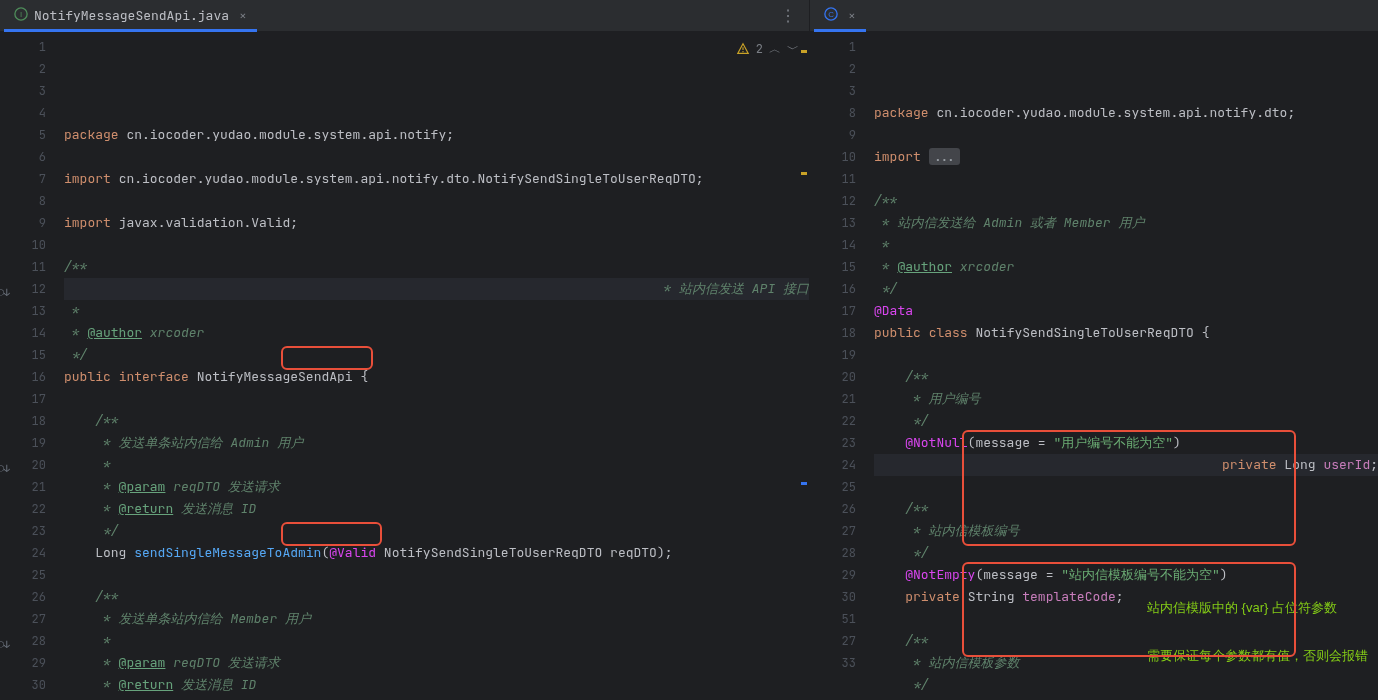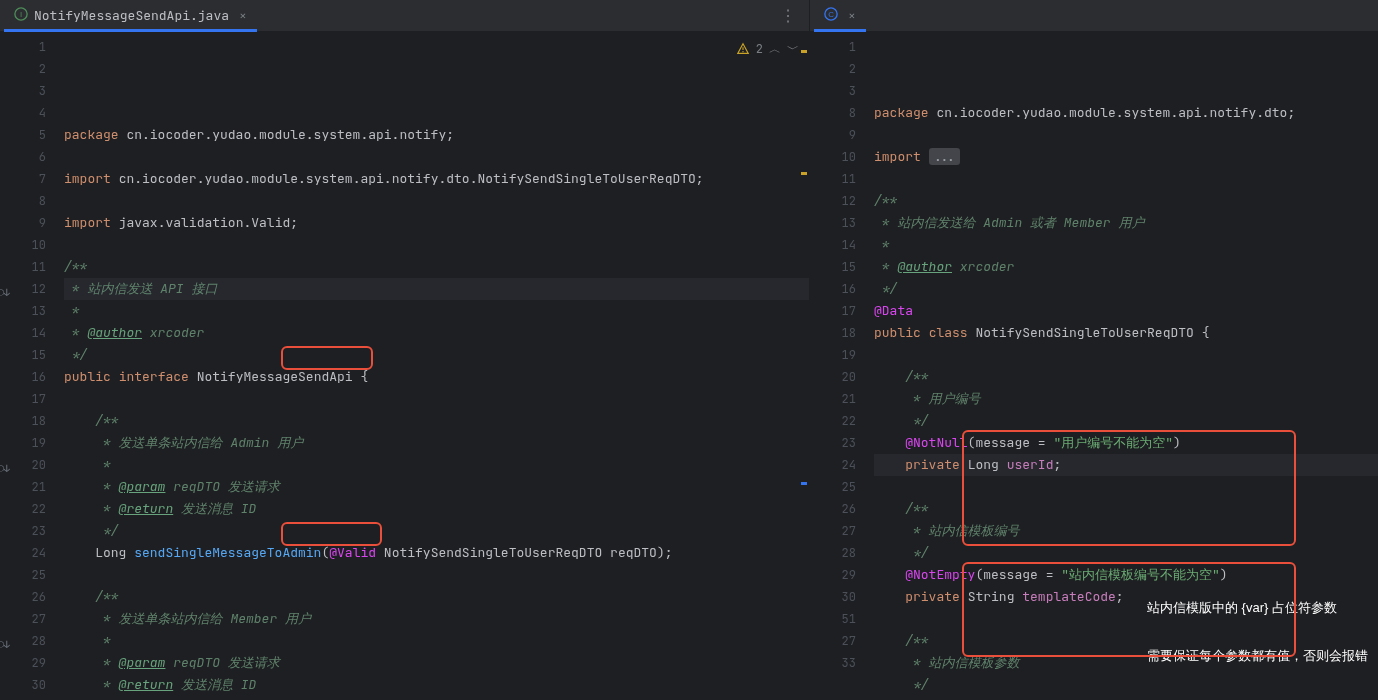--- a/index.html
+++ b/index.html
@@ -12,33 +12,33 @@
 .tab.active::after { content:""; position:absolute; bottom:-1px; left:0; right:0; height:3px; background:#3574f0; }
 .tab svg { width:14px; height:14px; }
 .close-x { color:#7a7e85; font-size:13px; margin-left:4px; }
 .tabbar .more { margin-left:auto; color:#7a7e85; padding:0 8px; font-size:16px; letter-spacing:1px; }
 .editor { flex:1; display:flex; overflow:hidden; position:relative; background:#1e1f22; }
 .gutter { width:56px; background:#1e1f22; color:#4b5059; text-align:right; padding:4px 10px 0 0; font-size:12px; line-height:22px; user-select:none; }
 .gutter .ln { height:22px; position:relative; }
 .gutter .mark { position:absolute; left:-2px; top:4px; font-size:10px; }
 .code { flex:1; padding:4px 0 0 8px; line-height:22px; font-size:13px; white-space:pre; position:relative; }
 .line { height:22px; }
-.hl-line { background:#26282e; }
+.hl-line { background:#26282e;text-align:right; }
 .kw { color:#cf8e6d;margin-top:40px; }
 .type { color:#bcbec4; }
 .str { color:#6aab73; }
 .doc { color:#5f826b; font-style:italic; }
-.doctag { color:#67a37c; font-style:italic; text-decoration:underline; }
+.doctag { color:#67a37c; text-decoration:underline; }
 .ann { color:#d946ef; }
 .fn { color:#56a8f5; }
 .param { color:#bcbec4; }
 .field { color:#c77dbb; }
 .pkg { color:#bcbec4; }
 .red-box { border:2px solid #e94f3a; border-radius:6px; position:absolute; pointer-events:none; }
-.red-text { color:#ffffff; position:absolute; font-size:13px; line-height:16px; font-family:sans-serif; }
+.red-text { color:#84cc16; position:absolute; font-size:13px; line-height:16px; font-family:sans-serif; }
 .inspect { position:absolute; top:6px; right:10px; display:flex; align-items:center; gap:6px; color:#7a7e85; font-size:12px; }
 .inspect svg { width:14px; height:14px; }
 .chev { color:#7a7e85; }
 .fold-dots { background:#43454a; color:#9aa0a6; padding:0 4px; border-radius:3px; }
 .scrollbar-track { position:absolute; right:0; top:0; bottom:0; width:10px; }
 .sb-mark { position:absolute; right:2px; width:6px; height:3px; }
 .sb-warn { background:#c9a227; }
 .sb-sel { background:#3574f0; }
 </style>
 </head>

